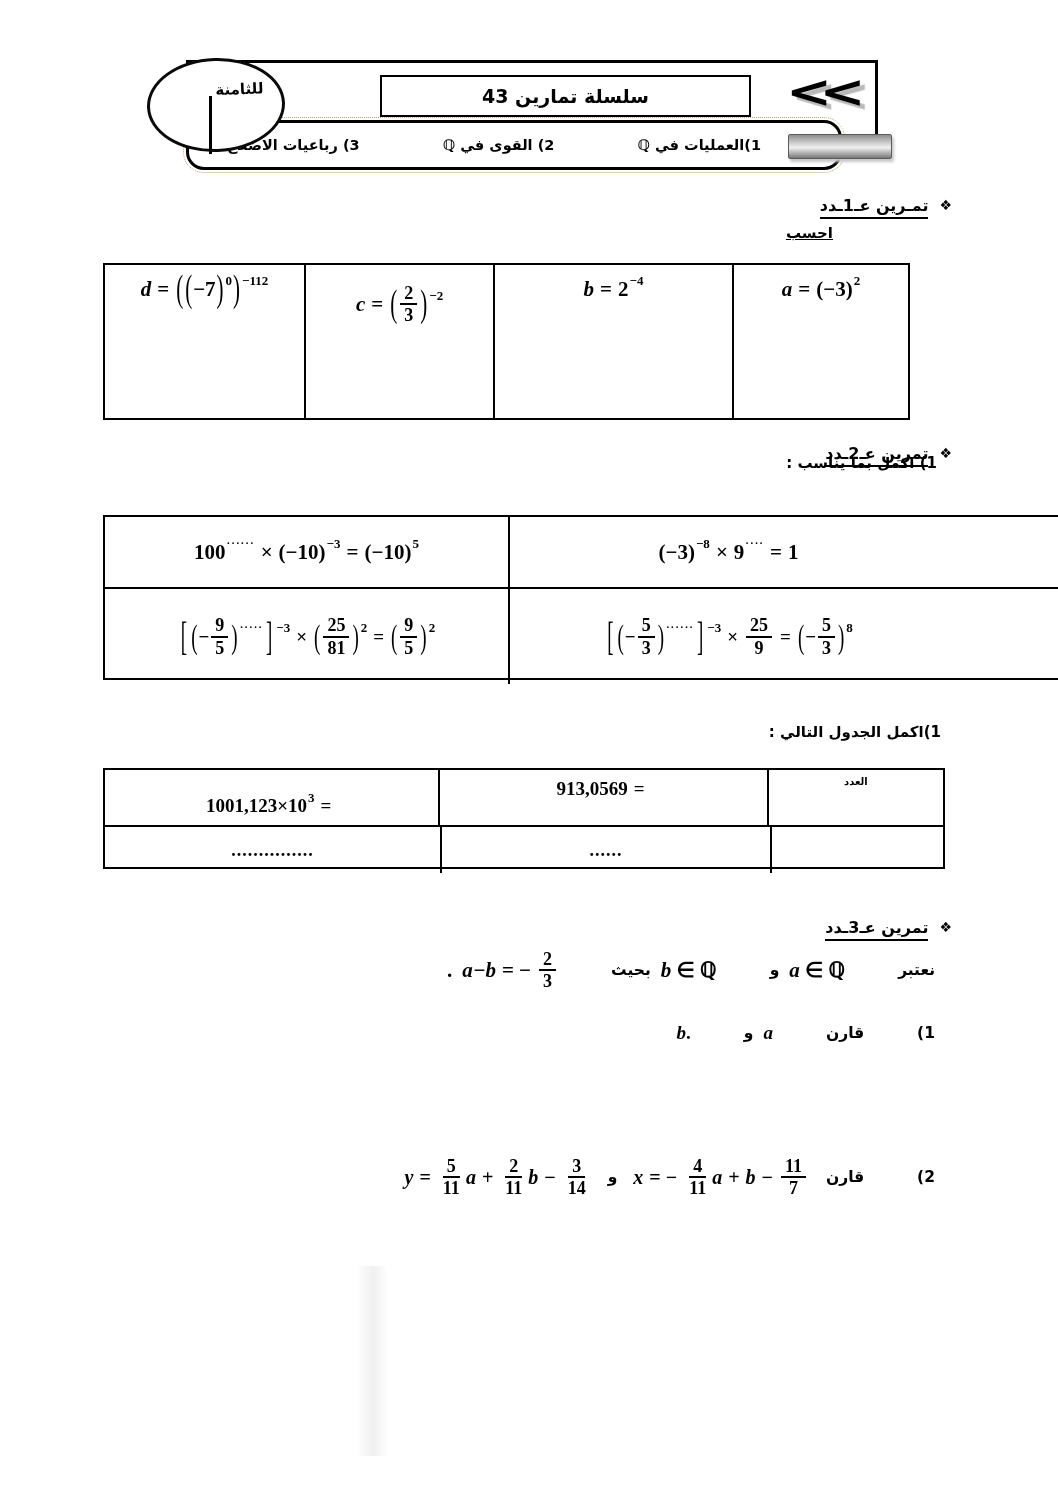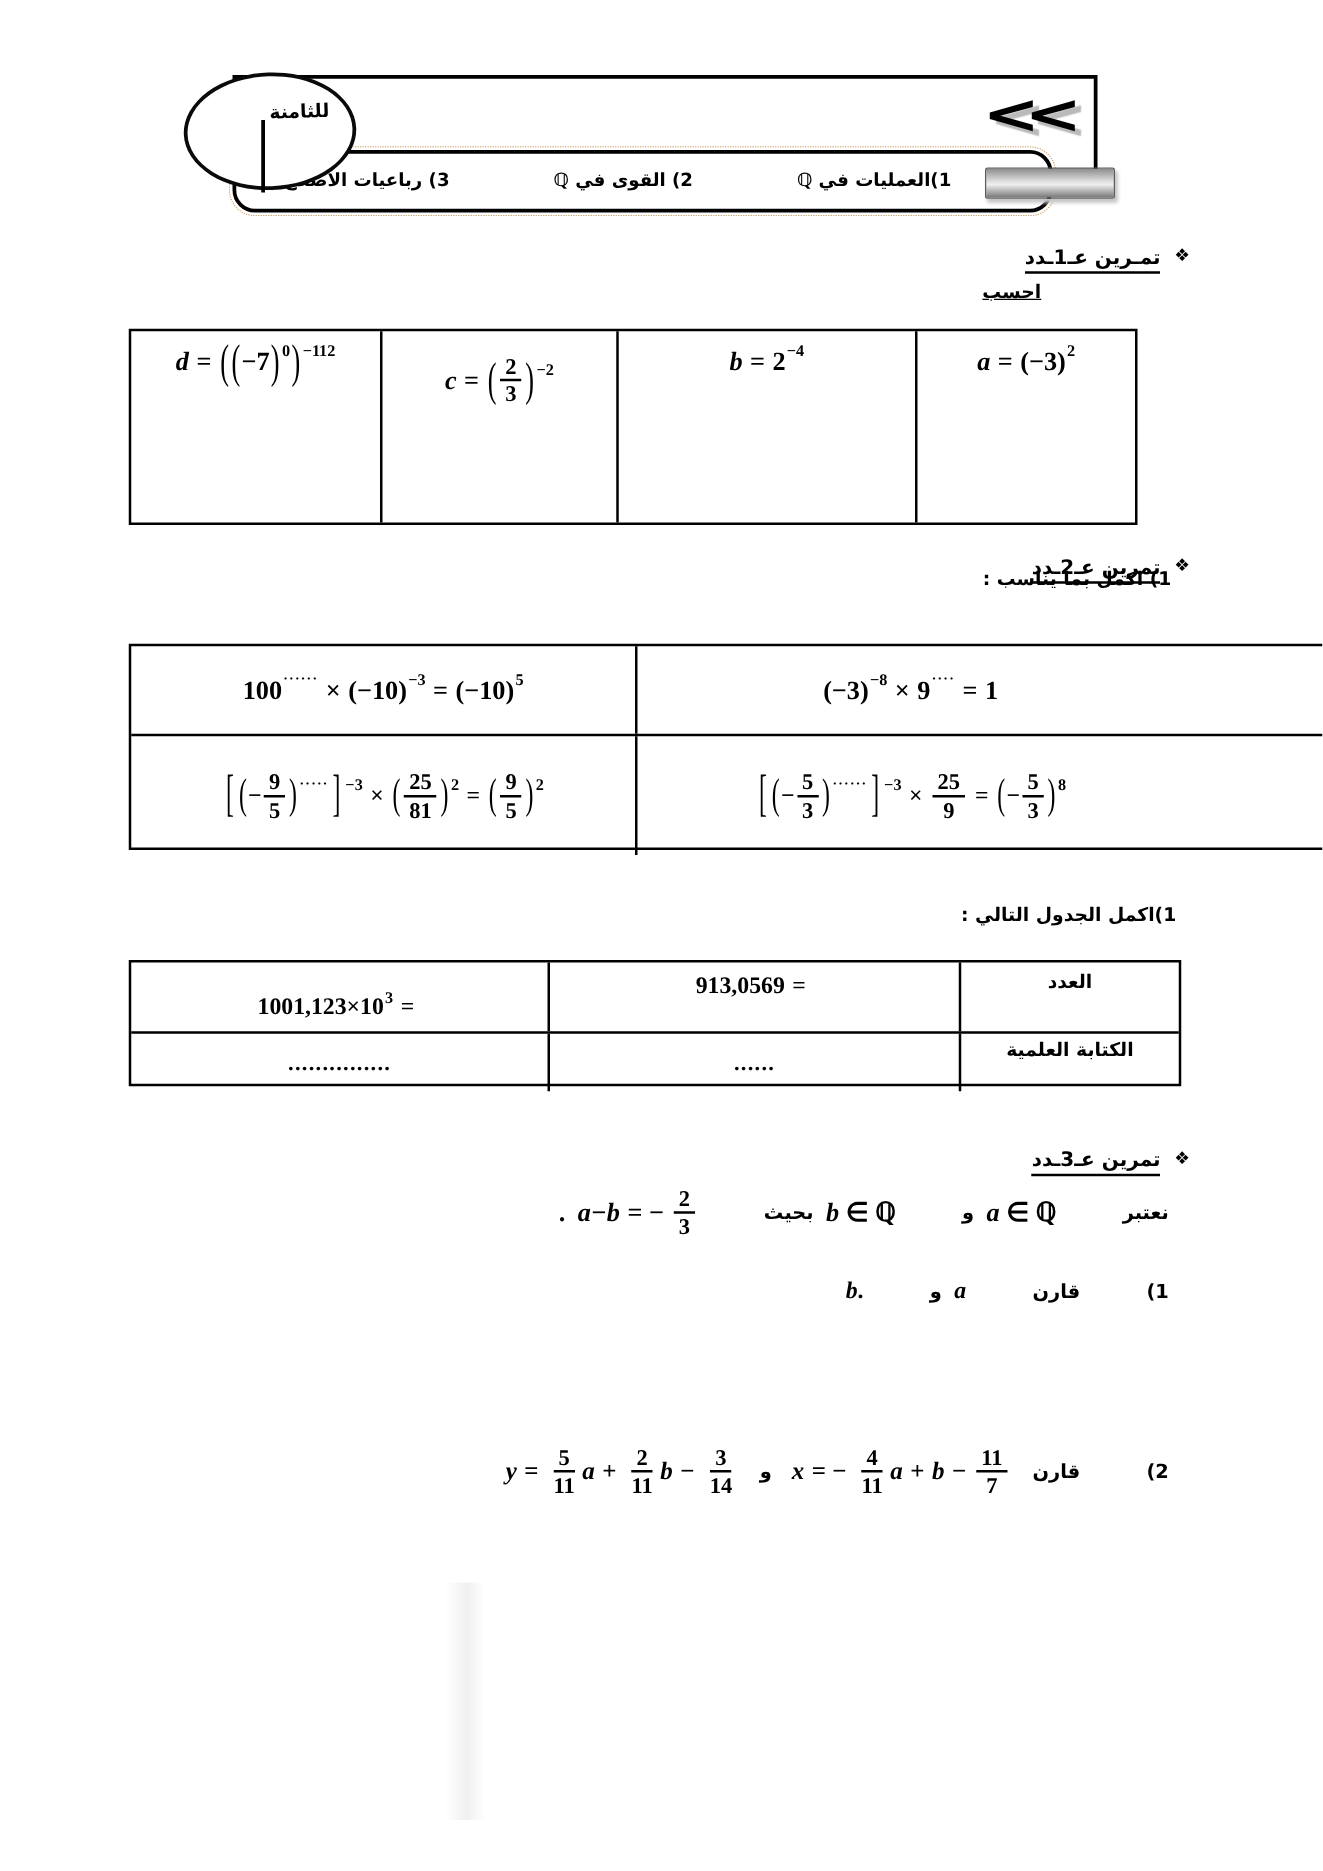--- a/index.html
+++ b/index.html
@@ -49,37 +49,40 @@
   .mv{font-style:italic;}
   .op{margin:0 6px;}
   .e{font-size:13px;position:relative;top:-0.62em;margin-left:1px;}
   .edots{font-size:11px;position:relative;top:-0.85em;letter-spacing:1px;margin-left:1px;}
   .bp{display:inline-block;transform:scaleY(1.8);font-weight:normal;margin:0 1px;}
   .bb{display:inline-block;transform:scaleY(2.15);font-weight:normal;margin:0 3px;}
   .fr{display:inline-flex;flex-direction:column;align-items:center;line-height:1.12;font-size:18px;margin:0 2px;}
   .fr .n{border-bottom:2px solid #000;padding:0 4px;}
   .fr .d{padding:0 4px;}
   .dots-row{font-family:"Liberation Serif", serif;font-weight:bold;font-size:18px;letter-spacing:1px;}
-  .hdr-ar{font-weight:bold;font-size:15px;direction:rtl;}
+  .hdr-ar{font-weight:bold;font-size:10px;direction:rtl;}
 
   
   .rtl-line{direction:rtl;display:flex;align-items:center;gap:10px;}
   .ar{font-weight:bold;font-size:15.5px;direction:rtl;white-space:nowrap;margin-left:43px;}
 
   
   .smudge{left:356px;top:1266px;width:32px;height:190px;
           background:linear-gradient(90deg,rgba(0,0,0,0) 0%,rgba(0,0,0,0.06) 55%,rgba(0,0,0,0) 100%);}
 </style>
 </head>
 <body>
 
 <div class="page">
 
   <div class="abs outer-box"></div>
   <div class="abs arrows">&lt;&lt;</div>
+  <div class="abs title-box">
+    <span>سلسلة تمارين 43</span>
+  </div>
   <div class="abs vline"></div>
   <div class="abs ellipse">
     <span class="badge-label">للثامنة</span>
   </div>
   <div class="abs tabbar">
     <span class="tab">1)العمليات في ℚ</span>
     <span class="tab">2) القوى في ℚ</span>
     <span class="tab">3) رباعيات الاضلاع</span>
   </div>
   <div class="abs graybar"></div>
@@ -253,23 +256,20 @@
       <div class="cell" style="width:175px;padding-top:6px;">
         <span class="hdr-ar">العدد</span>
       </div>
     </div>
     <div class="trow" style="height:46px;flex:none;">
       <div class="cell cb mid" style="width:337px;">
         <span class="dots-row">...............</span>
       </div>
       <div class="cell cb mid" style="width:330px;">
         <span class="dots-row">......</span>
-      </div>
-      <div class="cell" style="width:175px;padding-top:4px;">
-        <span class="hdr-ar">الكتابة العلمية</span>
       </div>
     </div>
   </div>
 
   <div class="abs exhead" style="top:918px;right:106px;">
     <span class="bullet">❖</span>
     <span class="extitle">تمرين عـ3ـدد</span>
   </div>
 
   <div class="abs rtl-line" style="top:944px;right:123px;height:52px;">

